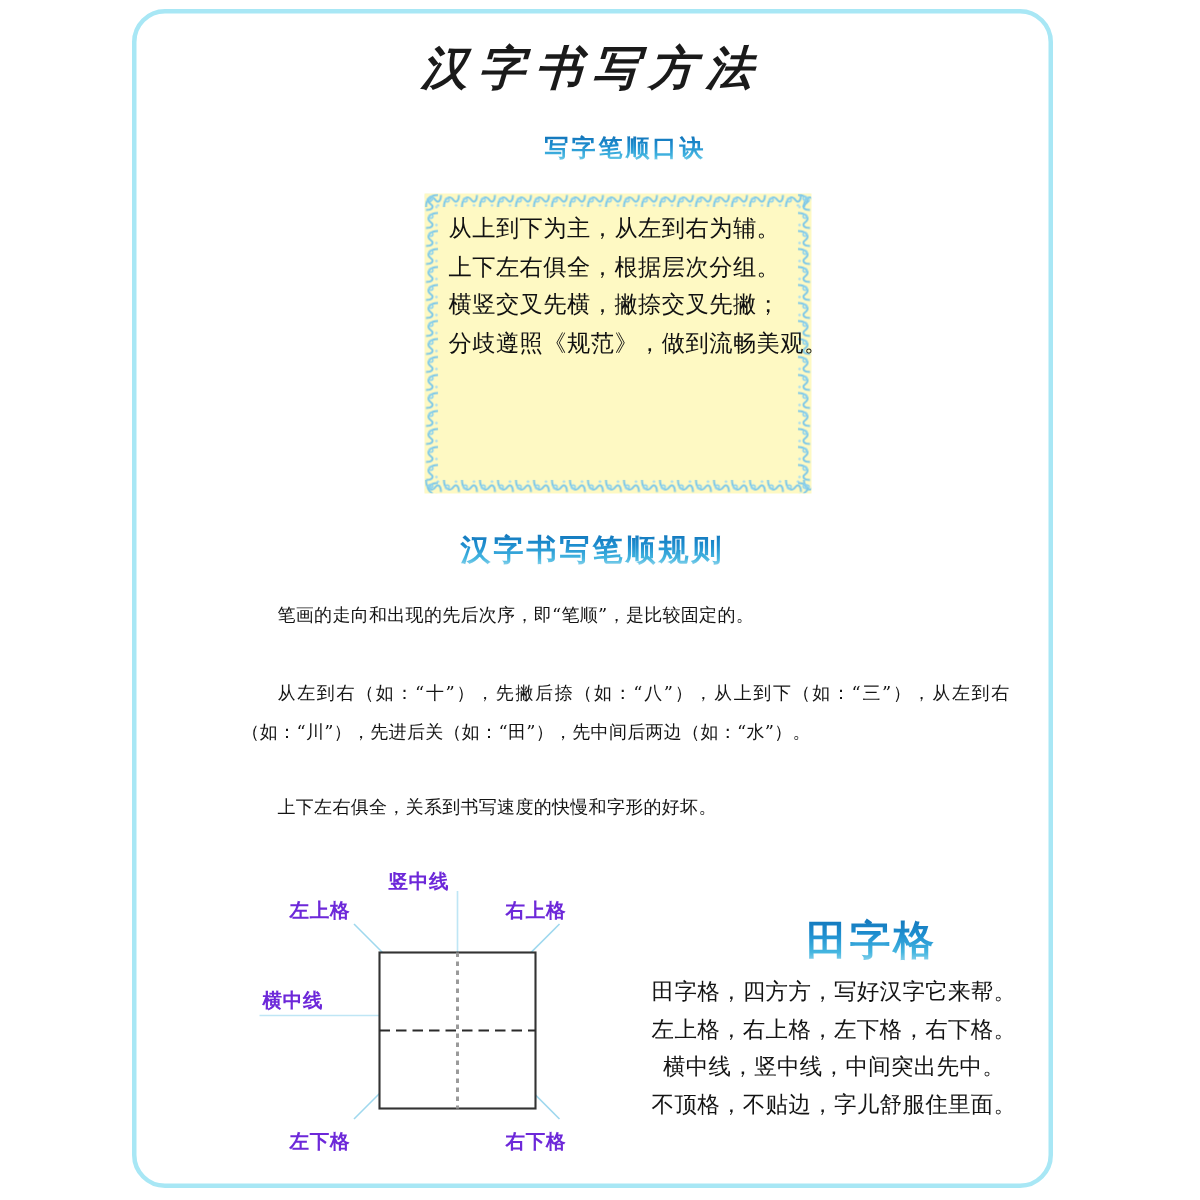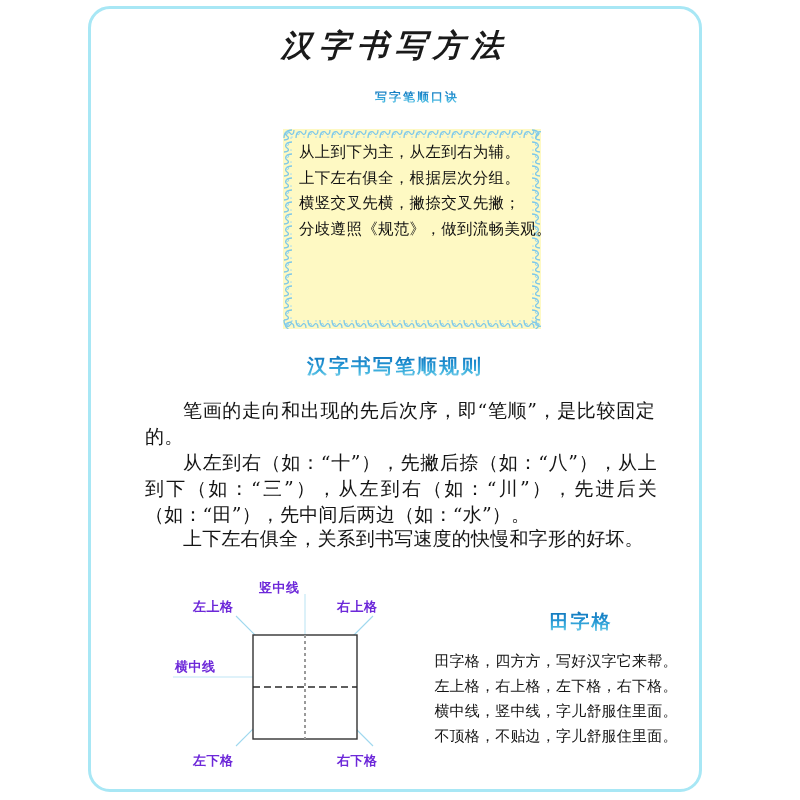--- a/index.html
+++ b/index.html
@@ -47,24 +47,24 @@
     text-align: center;
     font-family: "DejaVu Serif", "Liberation Serif", serif;
     font-weight: 700;
     letter-spacing: 2px;
     background: linear-gradient(180deg, #0f6fb5 0%, #1f8fd0 40%, #45b6e0 72%, #bde6f4 100%);
     -webkit-background-clip: text;
     background-clip: text;
     color: transparent;
     -webkit-text-fill-color: transparent;
   }
-  #sub1 { left: 0; top: 80px; width: 100%; font-size: 12px; padding-left: 44px; }
+  #sub1 { left: 0; top: 80px; width: 100%; font-size: 16px; padding-left: 44px; }
   #sub2 { left: 0; top: 344px; width: 100%; font-size: 20px; }
   #sub3 {
-    left: 380px; top: 600px; width: 220px; font-size: 19px;
+    left: 380px; top: 600px; width: 220px; font-size: 27px;
   }
 
   
   #verse-frame {
     position: absolute;
     left: 192px;
     top: 120px;
     width: 258px;
     height: 200px;
     padding: 11px 10px 9px 12px;
@@ -90,26 +90,27 @@
     color: #111;
     letter-spacing: 0.3px;
     padding-left: 4px;
   }
   #verse-lines div { white-space: nowrap; }
 
   
   .para {
     position: absolute;
     font-family: "DejaVu Serif", "Liberation Serif", serif;
-    font-size: 19px;
+    font-size: 12px;
     line-height: 26px;
     color: #141414;
     text-align: justify;
     text-indent: 2em;
     letter-spacing: 0.2px;
+    margin-left: 16px;
   }
   #para1 { left: 54px; top: 388px; width: 510px; }
   #para2 { left: 54px; top: 440px; width: 512px; }
   #para3 { left: 54px; top: 516px; width: 510px; }
 
   
   #diagram {
     position: absolute;
     left: 60px;
     top: 565px;
@@ -229,17 +230,17 @@
     <div id="lbl-heng" class="dlabel">横中线</div>
     <div id="lbl-zxg" class="dlabel">左下格</div>
     <div id="lbl-yxg" class="dlabel">右下格</div>
   </div>
 
   <div id="sub3" class="grad-heading">田字格</div>
 
   <div id="tzg-text">
     <div>田字格，四方方，写好汉字它来帮。</div>
     <div>左上格，右上格，左下格，右下格。</div>
-    <div>横中线，竖中线，字儿舒服住里面。</div>
+    <div>横中线，竖中线，中间突出先中。</div>
     <div>不顶格，不贴边，字儿舒服住里面。</div>
   </div>
 
 </div>
 
 </body></html>

